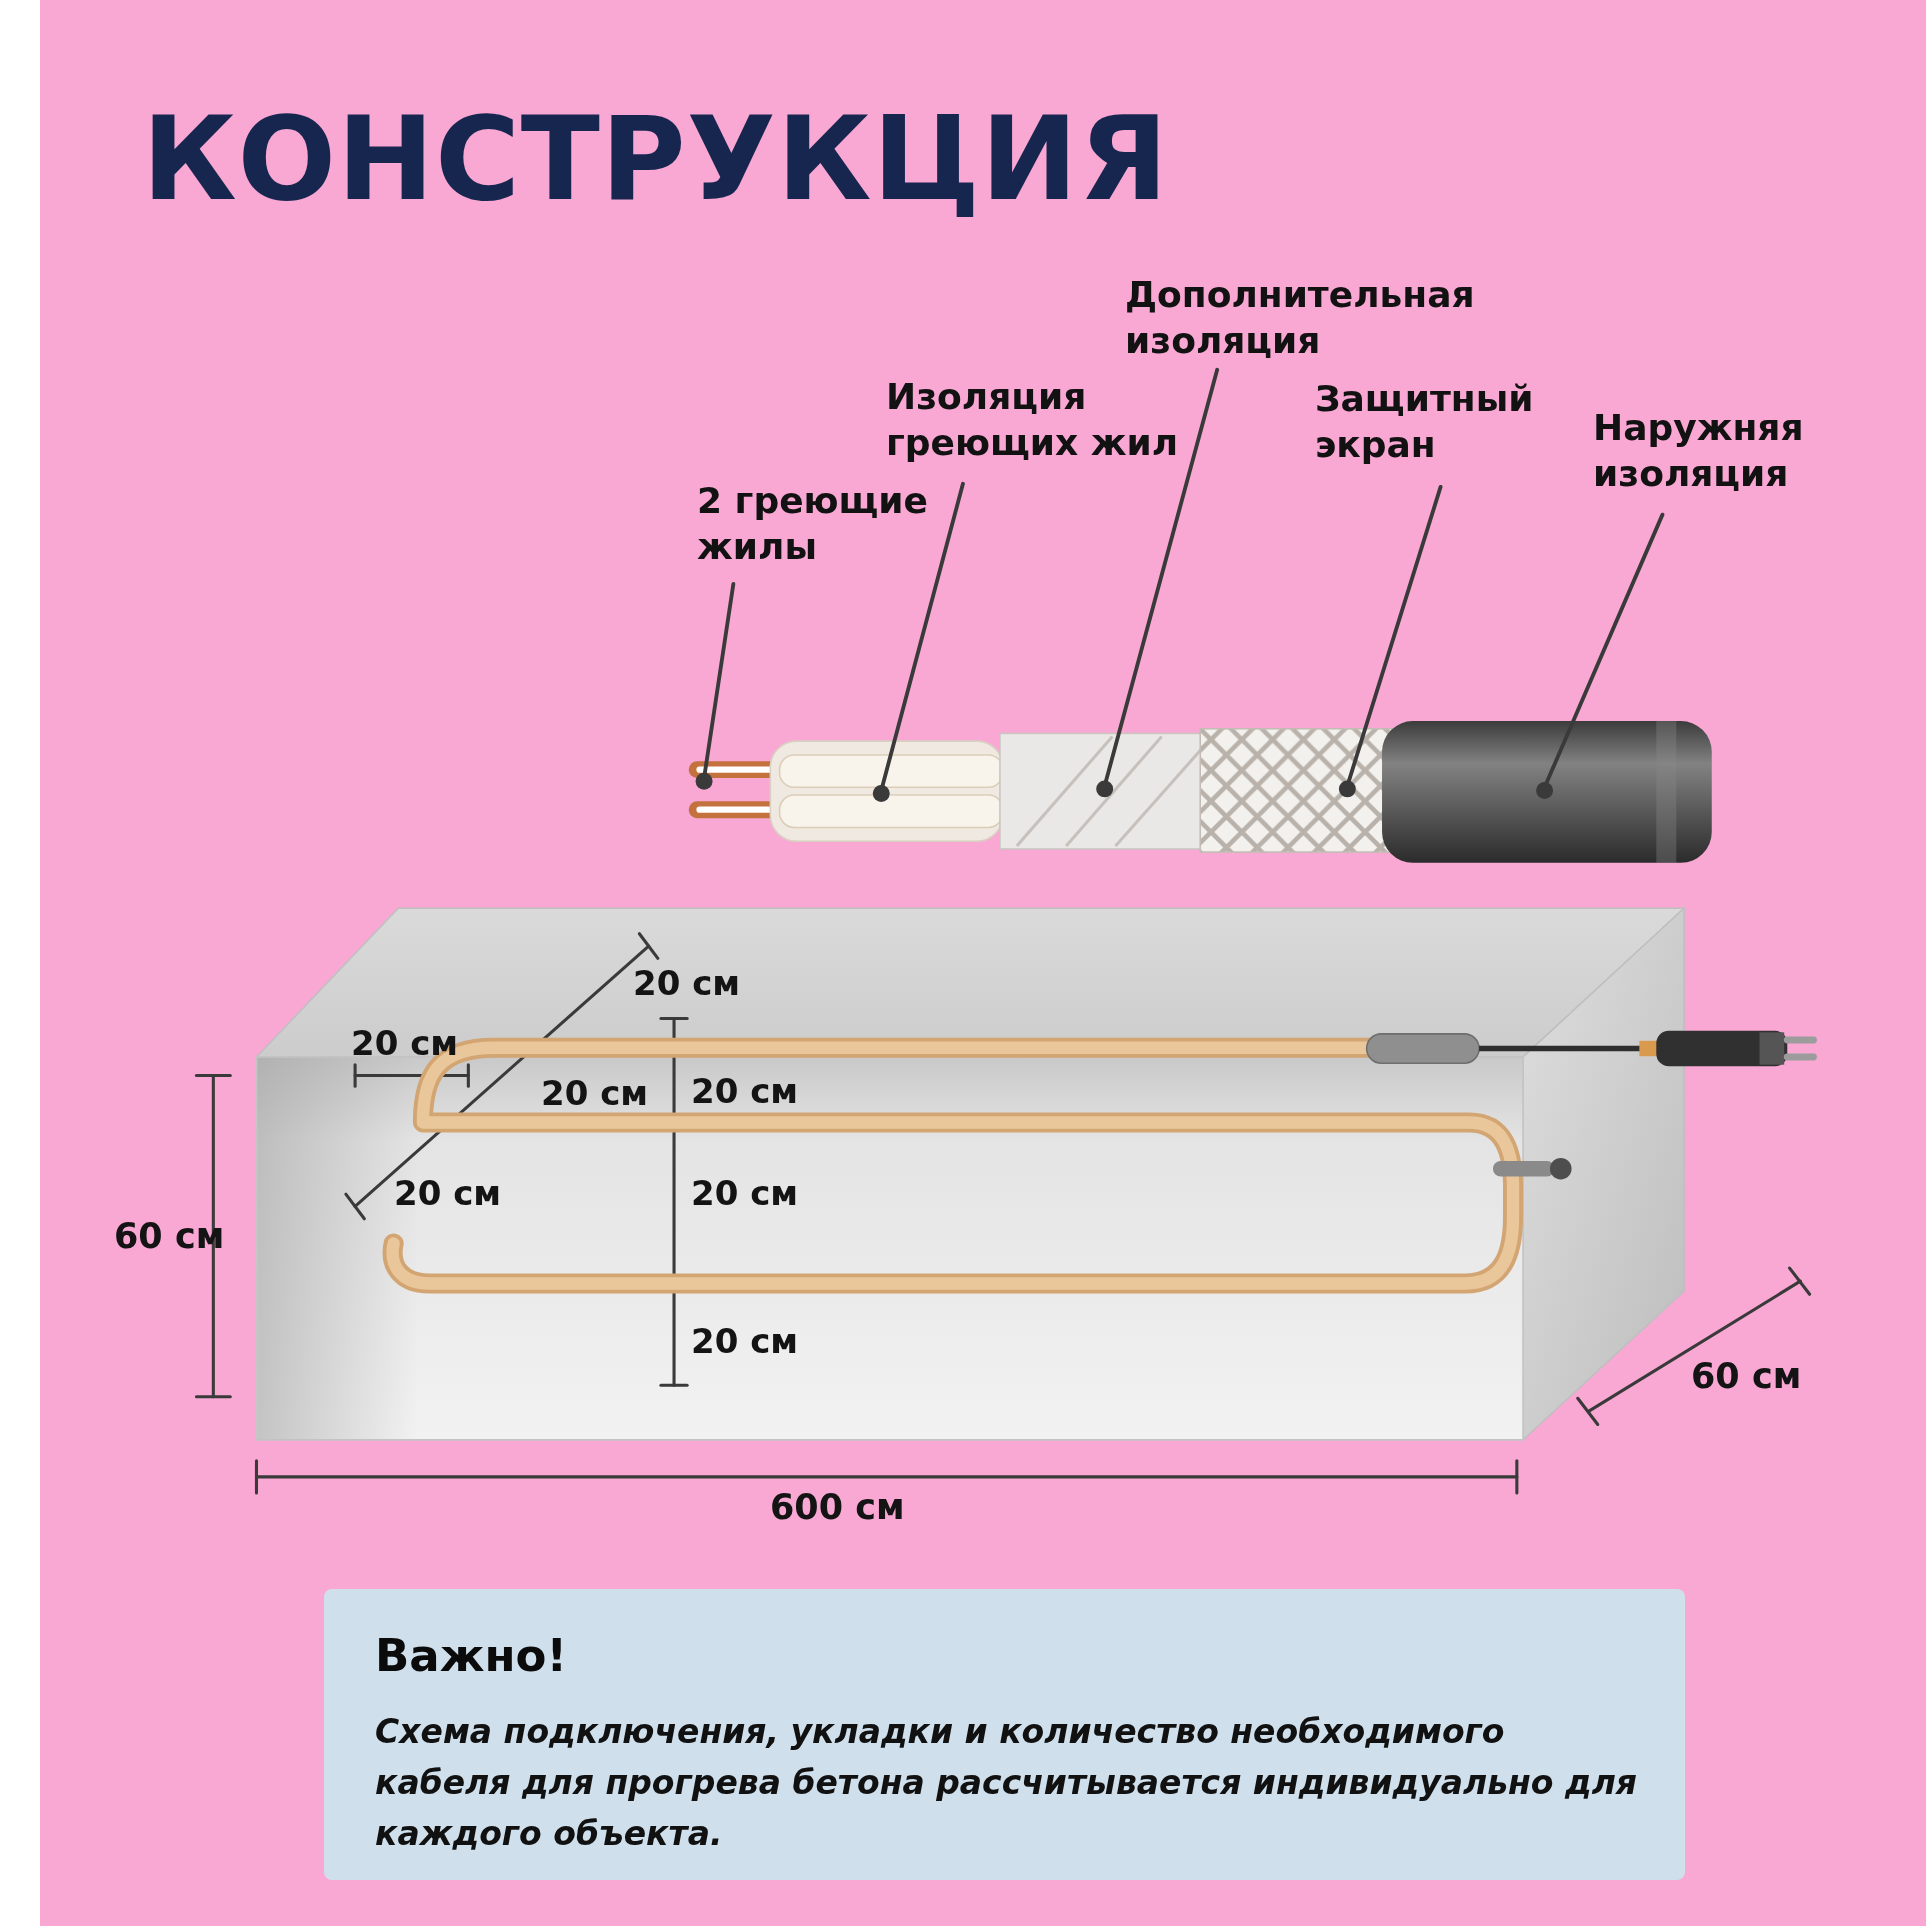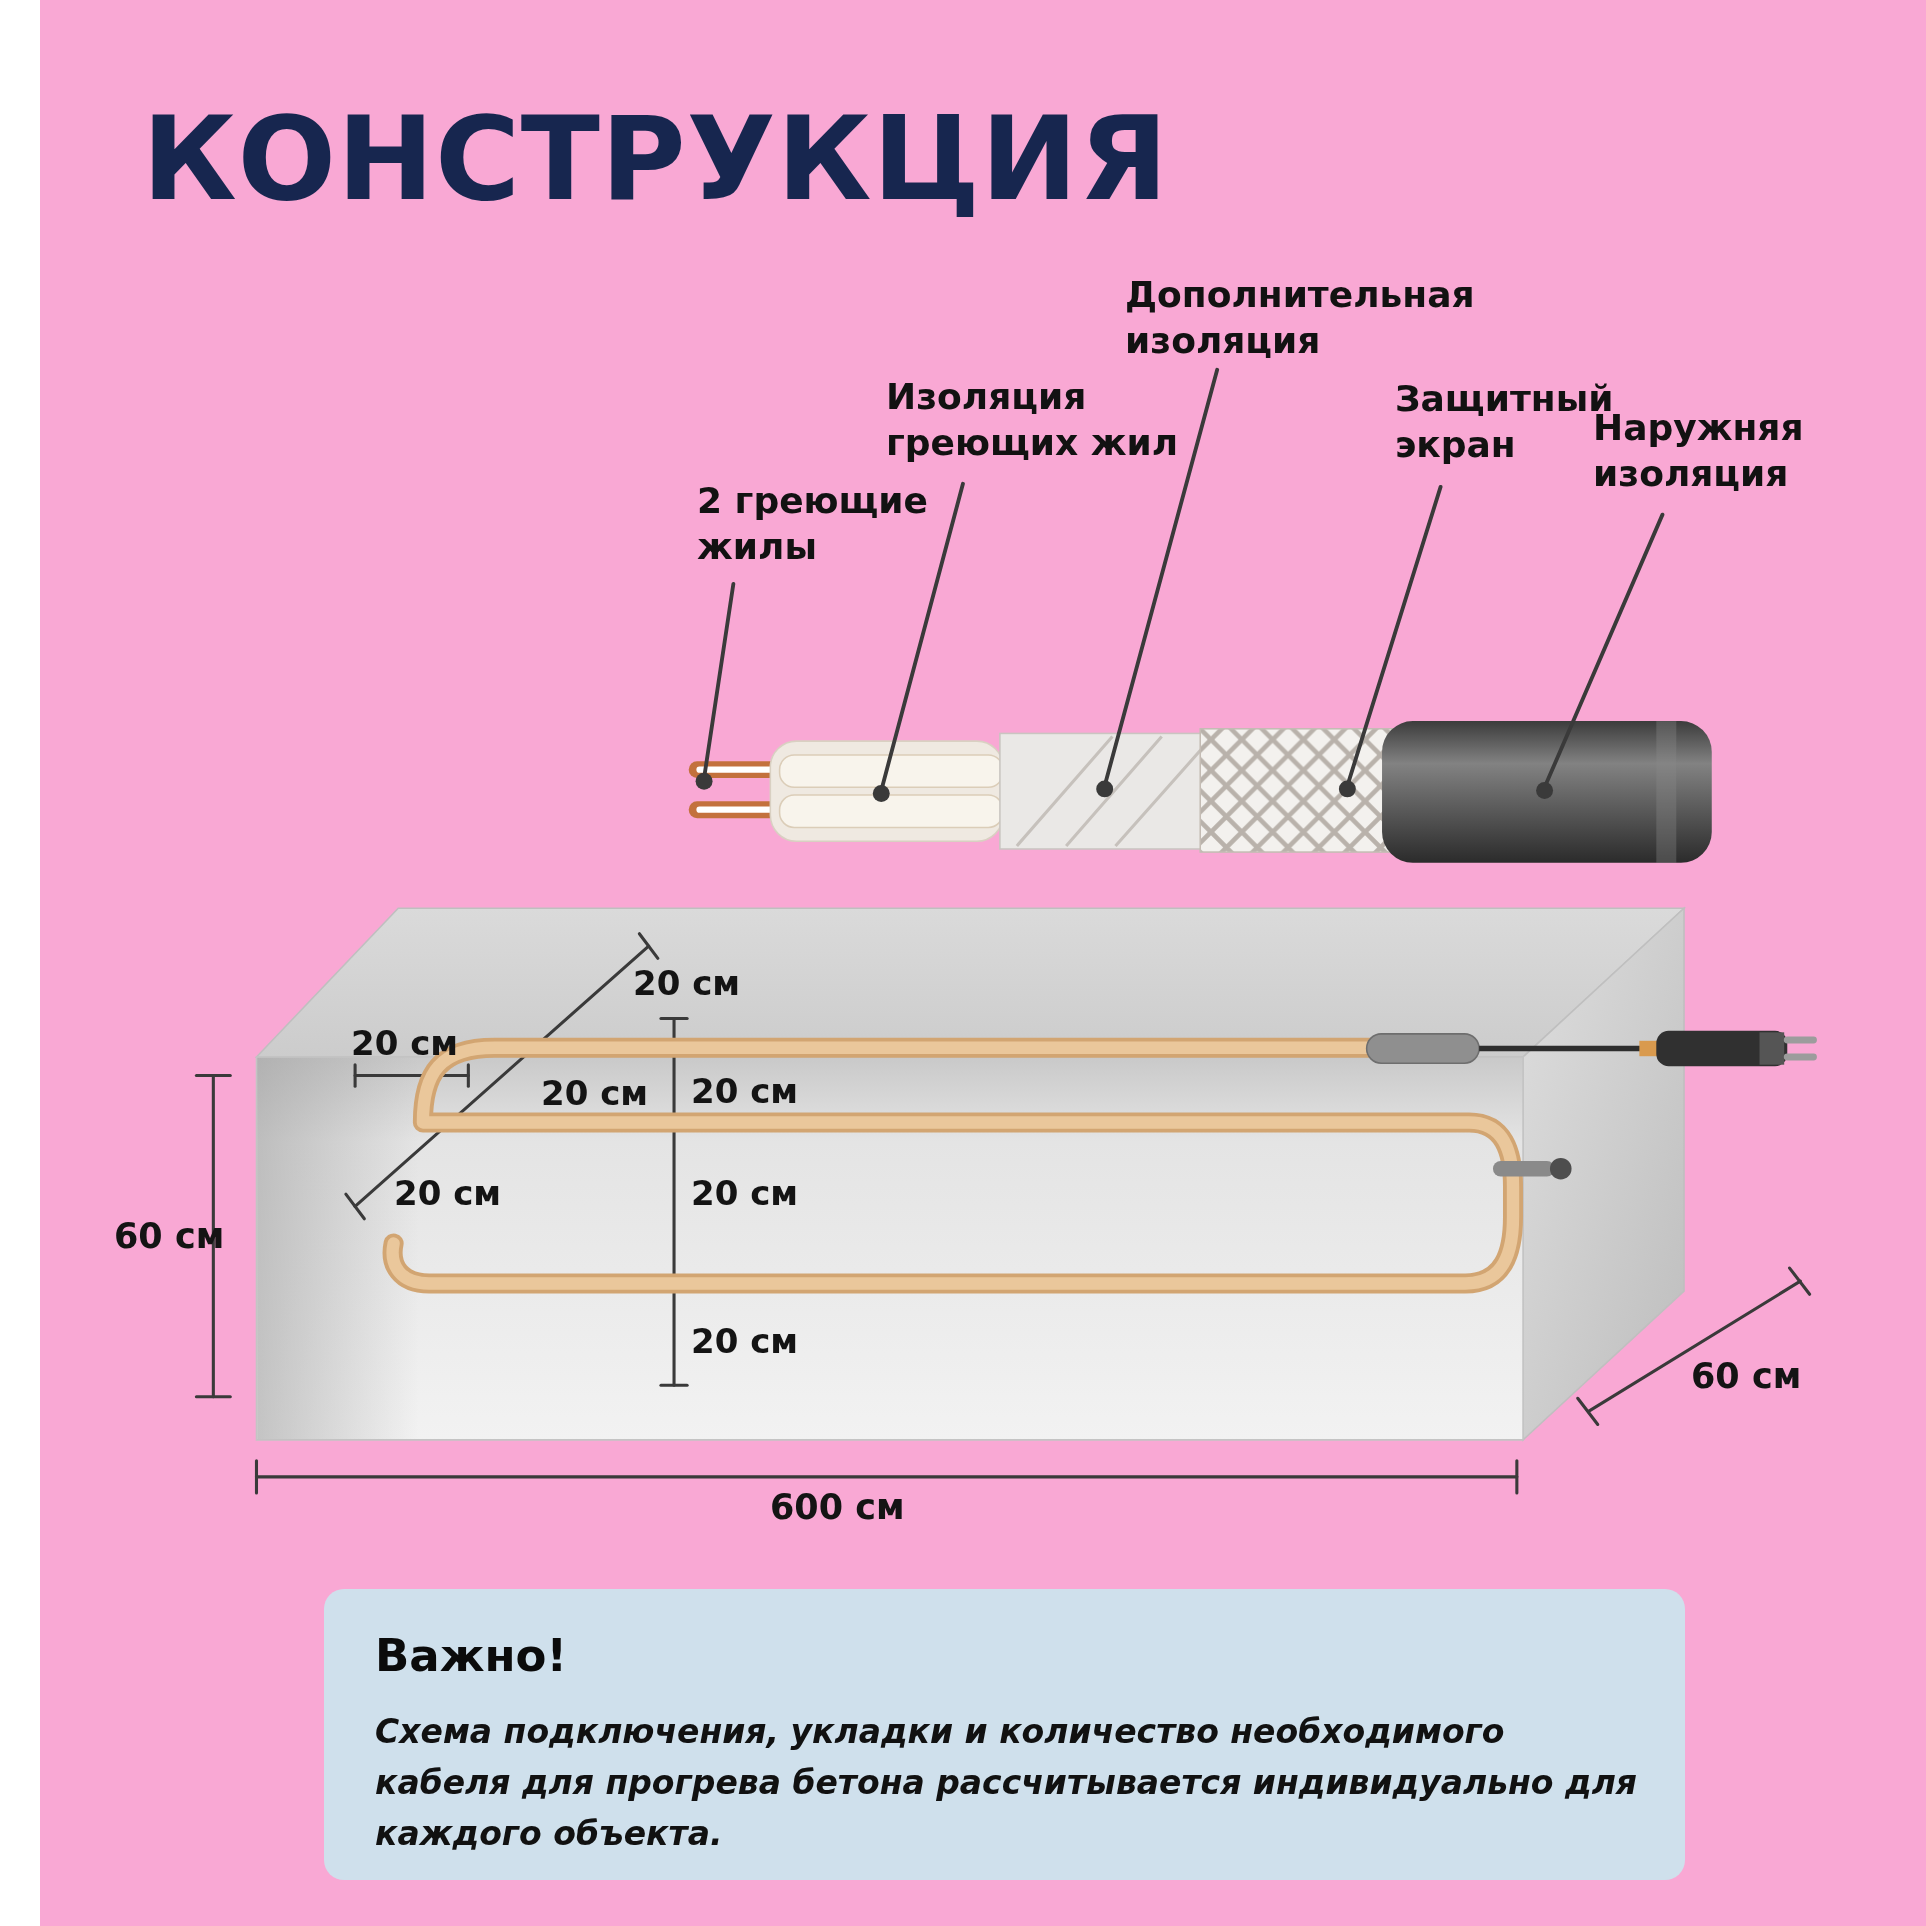--- a/index.html
+++ b/index.html
@@ -15,21 +15,21 @@
   .art { position:absolute; left:0; top:0; width:1926px; height:1926px; }
   .lbl {
     position:absolute; font-size:36px; font-weight:700; color:#121212;
     line-height:1.28; white-space:pre-line;
   }
   .dim {
     position:absolute; font-size:34px; font-weight:700; color:#141414; white-space:nowrap;
   }
   .note {
     position:absolute; left:284px; top:1589px; width:1361px; height:291px;
-    background:#cfe0ec; border-radius:20px;
+    background:#cfe0ec; border-radius:8px;
   }
   .note-h { position:absolute; left:51px; top:40px; font-size:45px; font-weight:700; color:#0b0b0b; }
   .note-b {
     position:absolute; left:51px; top:117px; width:1270px; font-size:33px;
     font-weight:700; color:#111111; line-height:1.55;font-style:italic;
   }
 </style>
 </head>
 <body>
 
@@ -172,21 +172,21 @@
       </g>
     </g>
   </svg>
 
   <div class="lbl" style="left:657px;  top:478px;">2 греющие
 жилы</div>
   <div class="lbl" style="left:846px; top:374px;">Изоляция
 греющих жил</div>
   <div class="lbl" style="left:1085px; top:272px;">Дополнительная
 изоляция</div>
-  <div class="lbl" style="left:1355px; top:376px;">Защитный
+  <div class="lbl" style="left:1275px; top:376px;">Защитный
 экран</div>
   <div class="lbl" style="left:1553px; top:405px;">Наружняя
 изоляция</div>
 
   <div class="dim" style="left:593px;  top:963px;">20 см</div>
   <div class="dim" style="left:311px;  top:1023px;">20 см</div>
   <div class="dim" style="left:501px;  top:1073px;">20 см</div>
   <div class="dim" style="left:651px;  top:1071px;">20 см</div>
   <div class="dim" style="left:354px;  top:1173px;">20 см</div>
   <div class="dim" style="left:651px;  top:1173px;">20 см</div>

